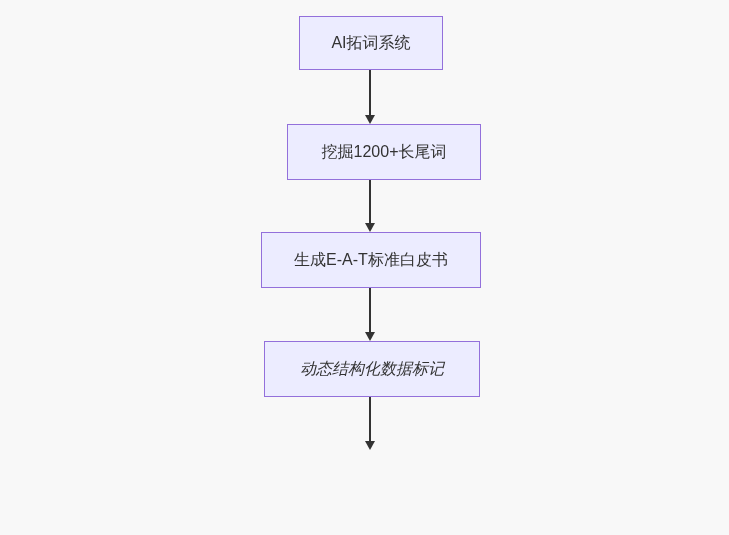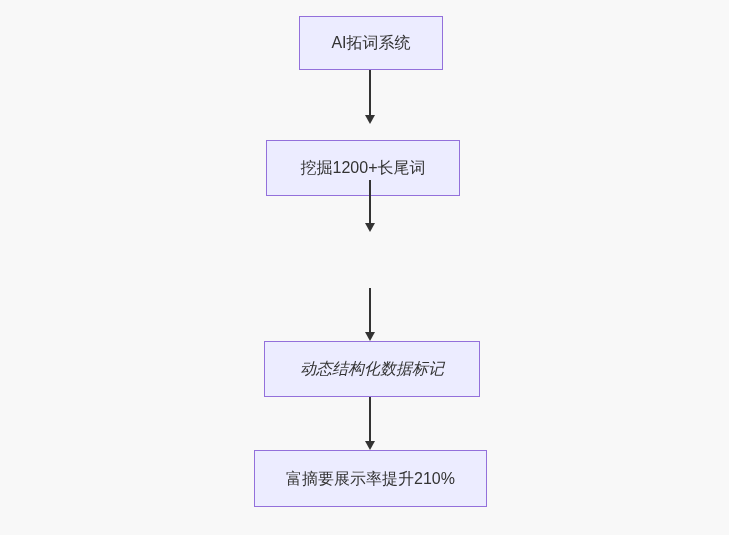--- a/index.html
+++ b/index.html
@@ -62,41 +62,41 @@
 
   <div class="node" style="left:299px; top:16px; width:144px; height:54px;">
     <span class="node-label">AI拓词系统</span>
   </div>
 
   <div class="edge" style="left:365px; top:70px; height:54px;">
     <div class="edge-line"></div>
     <div class="edge-head"></div>
   </div>
 
-  <div class="node" style="left:266px; top:124px; width:194px; height:56px;margin-top:16px;">
+  <div class="node" style="left:287px; top:124px; width:194px; height:56px;">
     <span class="node-label">挖掘1200+长尾词</span>
   </div>
 
   <div class="edge" style="left:365px; top:180px; height:52px;">
     <div class="edge-line"></div>
     <div class="edge-head"></div>
   </div>
 
+  <div class="node" style="left:261px; top:232px; width:220px; height:56px;">
+    <span class="node-label">生成E-A-T标准白皮书</span>
+  </div>
 
   <div class="edge" style="left:365px; top:288px; height:53px;">
     <div class="edge-line"></div>
     <div class="edge-head"></div>
   </div>
 
   <div class="node" style="left:264px; top:341px; width:216px; height:56px;font-style:italic;">
     <span class="node-label">动态结构化数据标记</span>
   </div>
 
   <div class="edge" style="left:365px; top:397px; height:53px;">
     <div class="edge-line"></div>
     <div class="edge-head"></div>
   </div>
 
-  <div class="node" style="left:254px; top:450px; width:233px; height:57px;">
-    <span class="node-label">富摘要展示率提升210%</span>
-  </div>
 
 </div>
 
 </body></html>

